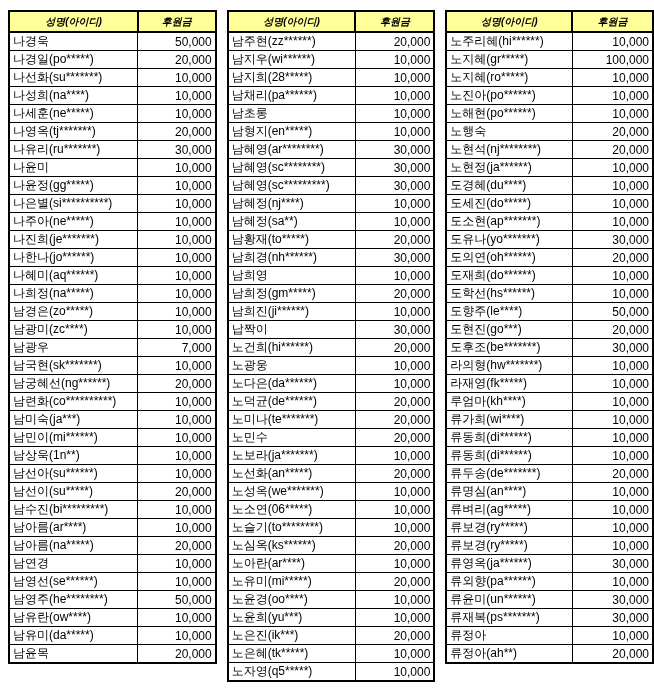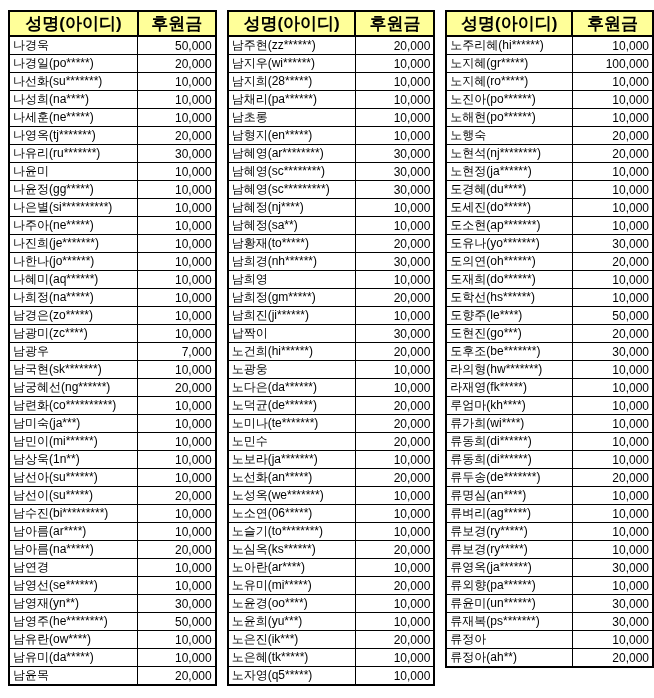--- a/index.html
+++ b/index.html
@@ -19,25 +19,26 @@
   }
   table.donor-table {
     border-collapse: collapse;
     border: 2px solid #000000;
     table-layout: fixed;
   }
   table.donor-table th {
     border: 2px solid #000000;
     background: #FFFF99;
     color: #000000;
-    font-size: 17px;
+    font-size: 10px;
     font-weight: bold;
     height: 19px;
     padding: 0 10px;
     text-align: center;
+    font-style: italic;
   }
   table.donor-table td {
     border: 1px solid #000000;
     color: #000000;
     font-size: 12px;
     height: 14px;
     padding: 0 3px;
     white-space: nowrap;
     overflow: hidden;
   }
@@ -177,24 +178,20 @@
         </tr>
         <tr>
           <td class="name">남연경</td>
           <td class="amt">10,000</td>
         </tr>
         <tr>
           <td class="name">남영선(se******)</td>
           <td class="amt">10,000</td>
         </tr>
         <tr>
-          <td class="name">남영재(yn**)</td>
-          <td class="amt">30,000</td>
-        </tr>
-        <tr>
           <td class="name">남영주(he********)</td>
           <td class="amt">50,000</td>
         </tr>
         <tr>
           <td class="name">남유란(ow****)</td>
           <td class="amt">10,000</td>
         </tr>
         <tr>
           <td class="name">남유미(da*****)</td>
           <td class="amt">10,000</td>

